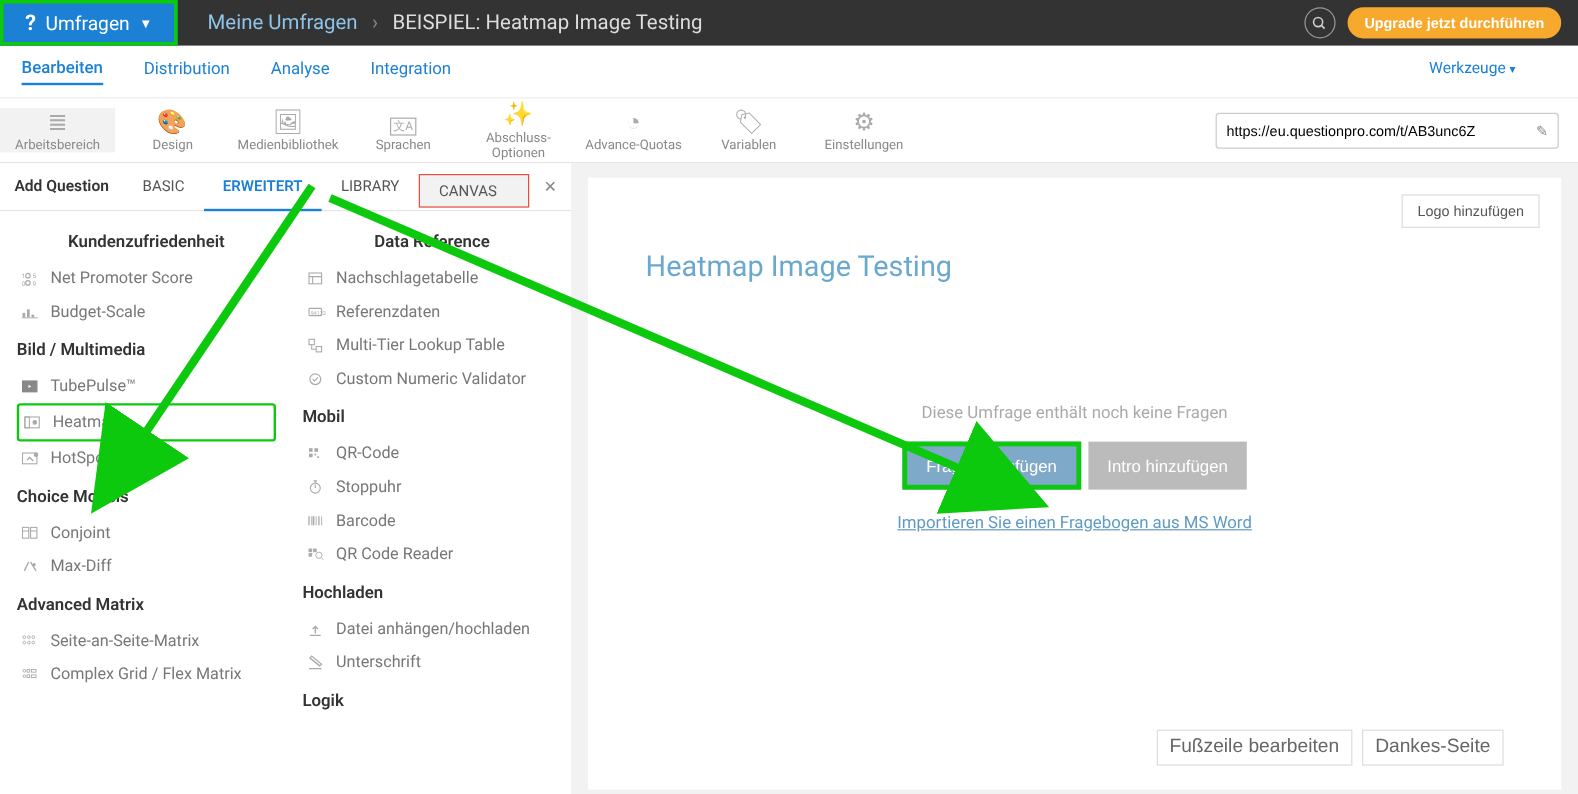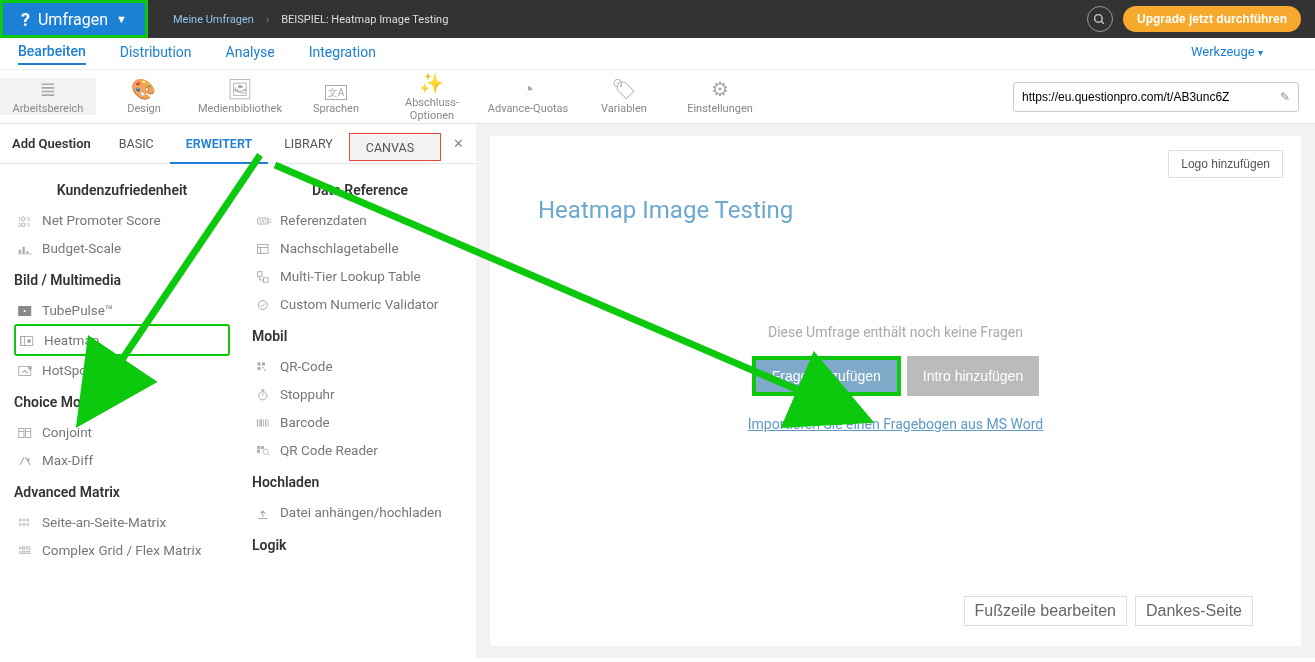--- a/index.html
+++ b/index.html
@@ -3,30 +3,30 @@
 <meta charset="utf-8">
 <style>
   * { box-sizing: border-box; margin: 0; padding: 0; }
   body { font-family: -apple-system, "Segoe UI", Roboto, Arial, sans-serif; font-size: 13px; color: #333; background: #fff; width: 1315px; height: 662px; overflow: hidden; position: relative; }
   
   
   .topbar { background: #333; height: 38px; display: flex; align-items: center; color: #fff; }
   .brand-btn { background: #1c81d4; height: 38px; display: flex; align-items: center; padding: 0 18px; font-size: 16px; color: #fff; cursor: pointer; border: 3px solid #0dc90d; }
   .brand-btn .logo { font-weight: bold; margin-right: 8px; font-size: 18px; }
   .brand-btn .chev { margin-left: 8px; font-size: 11px; }
-  .breadcrumb { display: flex; margin-left: 25px; font-size: 11px; }
+  .breadcrumb { display: flex; margin-left: 25px; font-size: 17px; }
   .breadcrumb .bc-link { color: #8fc3e8; }
   .breadcrumb .bc-sep { color: #888; margin: 0 12px; }
   .breadcrumb .bc-cur { color: #ddd; }
   .tb-right { margin-left: auto; display: flex; align-items: center; gap: 10px; padding-right: 14px; }
   .search-ico { width: 26px; height: 26px; border: 1.5px solid #999; border-radius: 50%; display: flex; align-items: center; justify-content: center; color: #ccc; font-size: 13px; }
   .upgrade-btn { background: #f7a92e; color: #fff; border: none; border-radius: 14px; padding: 6px 14px; font-size: 12px; font-weight: 600; }
 
   
-  .subnav { height: 32px; display: flex; align-items: center; padding: 0 18px; border-bottom: 1px solid #eee; }
+  .subnav { height: 44px; display: flex; align-items: center; padding: 0 18px; border-bottom: 1px solid #eee; }
   .subnav a { color: #1c81d4; font-size: 14px; margin-right: 34px; text-decoration: none; padding-bottom: 4px; }
   .subnav a.active { border-bottom: 2px solid #1c81d4; font-weight: 500; }
   .subnav .tools { margin-left: auto; font-size: 13px; }
   .subnav .tools .chev { font-size: 10px; }
 
   
   .toolbar { height: 54px; display: flex; align-items: center; border-bottom: 1px solid #e5e5e5; }
   .tool { width: 96px; text-align: center; color: #888; font-size: 11px; cursor: pointer; }
   .tool.active { background: #f2f2f2; position: relative; }
   .tool .ticon { font-size: 20px; color: #aaa; display: block; margin-bottom: 2px; height: 22px; line-height: 22px; }
@@ -226,32 +226,32 @@
                 <rect x="11" y="8.5" width="5" height="3"></rect>
               </svg></span>
             <span>Complex Grid / Flex Matrix</span>
           </div>
       </div>
 
       <div class="col">
         <h4>Data Reference</h4>
         <div class="item">
             <span class="iico"><svg viewBox="0 0 24 16" stroke="#aaa" stroke-width="1.2" fill="none">
-                <rect x="2" y="4" width="14" height="8" rx="1"></rect>
-                <text x="4" y="11" font-size="6" fill="#aaa" stroke="none">94122</text>
-              </svg></span>
-            <span>Referenzdaten</span>
-          </div>
-        <div class="item">
-            <span class="iico"><svg viewBox="0 0 24 16" stroke="#aaa" stroke-width="1.2" fill="none">
                 <rect x="2" y="2" width="14" height="12"></rect>
                 <line x1="2" y1="6" x2="16" y2="6"></line>
                 <line x1="6" y1="6" x2="6" y2="14"></line>
               </svg></span>
             <span>Nachschlagetabelle</span>
+          </div>
+        <div class="item">
+            <span class="iico"><svg viewBox="0 0 24 16" stroke="#aaa" stroke-width="1.2" fill="none">
+                <rect x="2" y="4" width="14" height="8" rx="1"></rect>
+                <text x="4" y="11" font-size="6" fill="#aaa" stroke="none">94122</text>
+              </svg></span>
+            <span>Referenzdaten</span>
           </div>
         <div class="item">
             <span class="iico"><svg viewBox="0 0 24 16" stroke="#aaa" stroke-width="1.2" fill="none">
                 <rect x="2" y="1" width="6" height="6"></rect>
                 <rect x="10" y="9" width="6" height="6"></rect>
                 <path d="M5 7 L5 12 L10 12"></path>
               </svg></span>
             <span>Multi-Tier Lookup Table</span>
           </div>
         <div class="item">
@@ -304,20 +304,28 @@
             <span>QR Code Reader</span>
           </div>
 
         <h4>Hochladen</h4>
         <div class="item multiline">
             <span class="iico"><svg viewBox="0 0 24 16" stroke="#aaa" stroke-width="1.5" fill="none">
                 <path d="M9 12 L9 4 M6 7 L9 4 L12 7"></path>
                 <line x1="3" y1="14" x2="15" y2="14"></line>
               </svg></span>
             <span>Datei anhängen/hochladen</span>
+          </div>
+        <div class="item">
+            <span class="iico"><svg viewBox="0 0 24 16" stroke="#aaa" stroke-width="1.3" fill="none">
+                <path d="M3 3 L14 12"></path>
+                <path d="M3 3 L5 1 L16 10 L14 12 Z"></path>
+                <line x1="2" y1="15" x2="16" y2="15"></line>
+              </svg></span>
+            <span>Unterschrift</span>
           </div>
 
         <h4>Logik</h4>
       </div>
     </div>
   </div>
 
   <div class="canvas">
     <div class="card">
       <button class="logo-btn">Logo hinzufügen</button>

